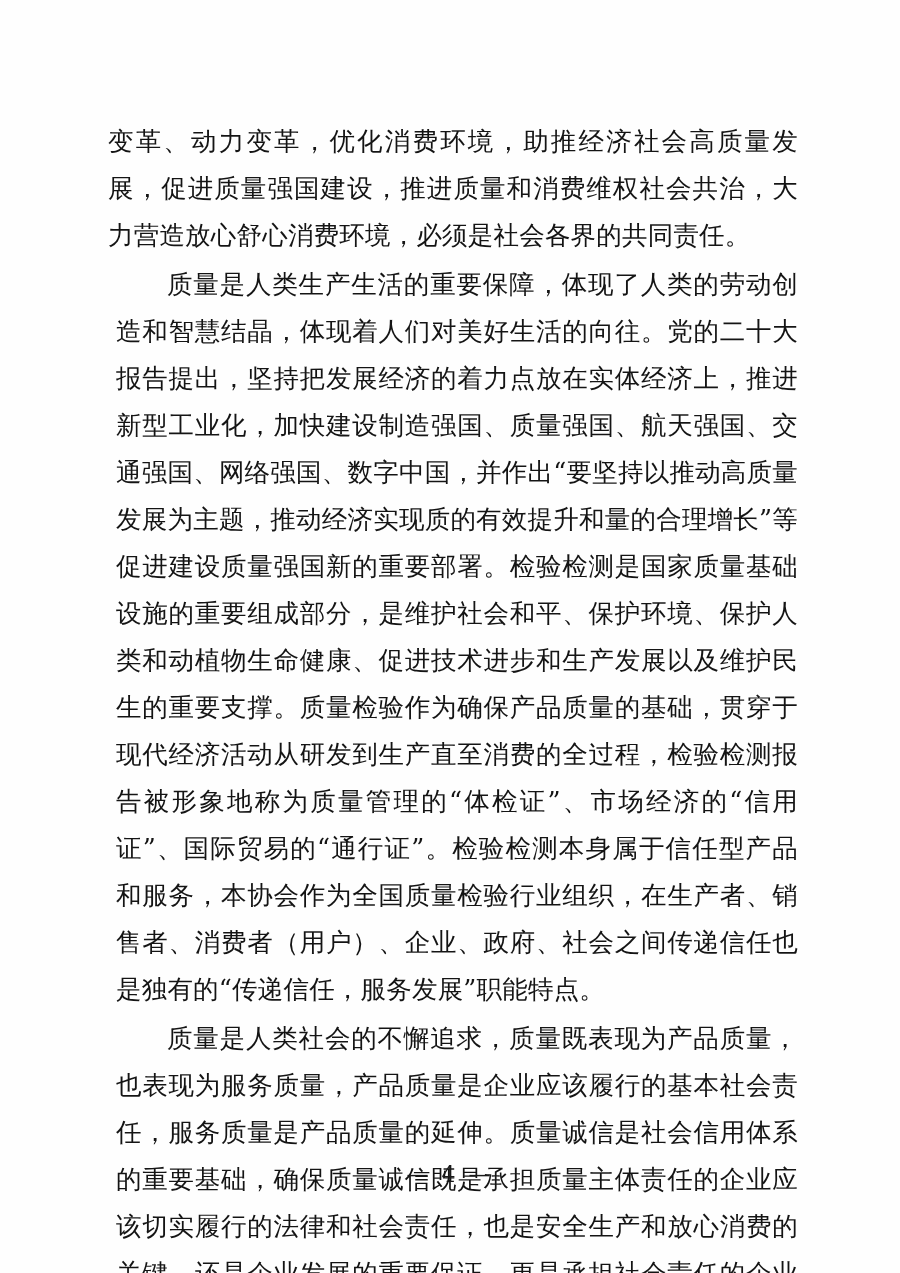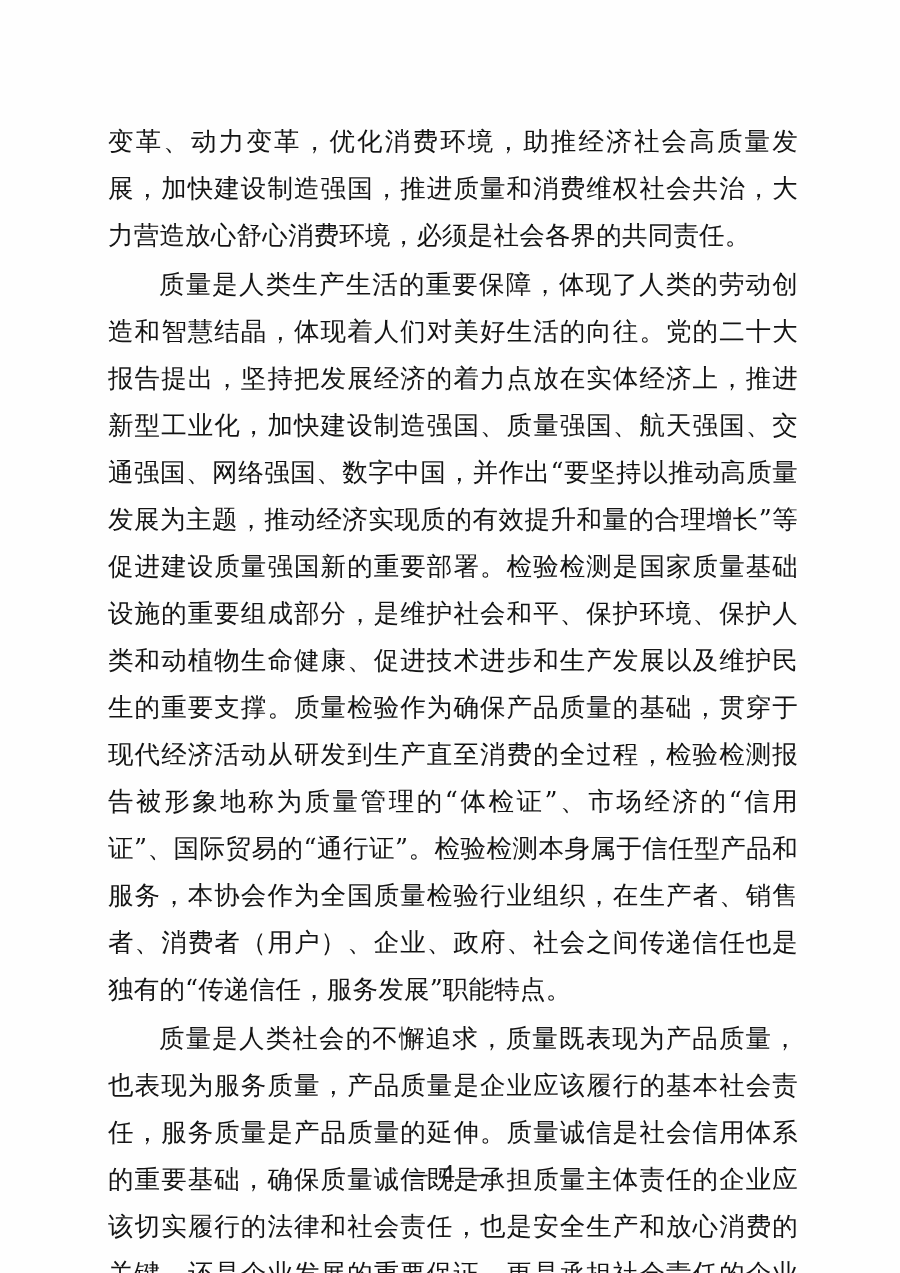--- a/index.html
+++ b/index.html
@@ -34,20 +34,21 @@
     font-size: 25.5px;
     line-height: 47px;
     text-align: justify;
     text-justify: inter-ideograph;
     letter-spacing: 0.2px;
     color: #141414;
     font-family: "DejaVu Serif", "Liberation Serif", serif;
   }
   .para.indent {
     text-indent: 51px;
+    margin-left: 8px;
   }
   .page-footer {
     position: absolute;
     left: 0;
     top: 1160px;
     width: 900px;
     text-align: center;
   }
   .folio {
     display: inline-block;
@@ -57,21 +58,21 @@
     letter-spacing: 3px;
     font-family: "DejaVu Serif", "Liberation Serif", serif;
   }
 </style>
 </head>
 <body>
 
 <div class="page">
 
   <div class="page-body">
-    <p class="para">变革、动力变革，优化消费环境，助推经济社会高质量发展，加快建设制造强国，推进质量和消费维权社会共治，大力营造放心舒心消费环境，必须是社会各界的共同责任。</p>
+    <p class="para">变革、动力变革，优化消费环境，助推经济社会高质量发展，促进质量强国建设，推进质量和消费维权社会共治，大力营造放心舒心消费环境，必须是社会各界的共同责任。</p>
     <p class="para indent">质量是人类生产生活的重要保障，体现了人类的劳动创造和智慧结晶，体现着人们对美好生活的向往。党的二十大报告提出，坚持把发展经济的着力点放在实体经济上，推进新型工业化，加快建设制造强国、质量强国、航天强国、交通强国、网络强国、数字中国，并作出“要坚持以推动高质量发展为主题，推动经济实现质的有效提升和量的合理增长”等促进建设质量强国新的重要部署。检验检测是国家质量基础设施的重要组成部分，是维护社会和平、保护环境、保护人类和动植物生命健康、促进技术进步和生产发展以及维护民生的重要支撑。质量检验作为确保产品质量的基础，贯穿于现代经济活动从研发到生产直至消费的全过程，检验检测报告被形象地称为质量管理的“体检证”、市场经济的“信用证”、国际贸易的“通行证”。检验检测本身属于信任型产品和服务，本协会作为全国质量检验行业组织，在生产者、销售者、消费者（用户）、企业、政府、社会之间传递信任也是独有的“传递信任，服务发展”职能特点。</p>
     <p class="para indent">质量是人类社会的不懈追求，质量既表现为产品质量，也表现为服务质量，产品质量是企业应该履行的基本社会责任，服务质量是产品质量的延伸。质量诚信是社会信用体系的重要基础，确保质量诚信既是承担质量主体责任的企业应该切实履行的法律和社会责任，也是安全生产和放心消费的关键，还是企业发展的重要保证，更是承担社会责任的企业应该对消费者和社会的必然承诺。人人都是消费者，质</p>
   </div>
 
   <div class="page-footer">
     <span class="folio">— 4 —</span>
   </div>
 
 </div>
 

